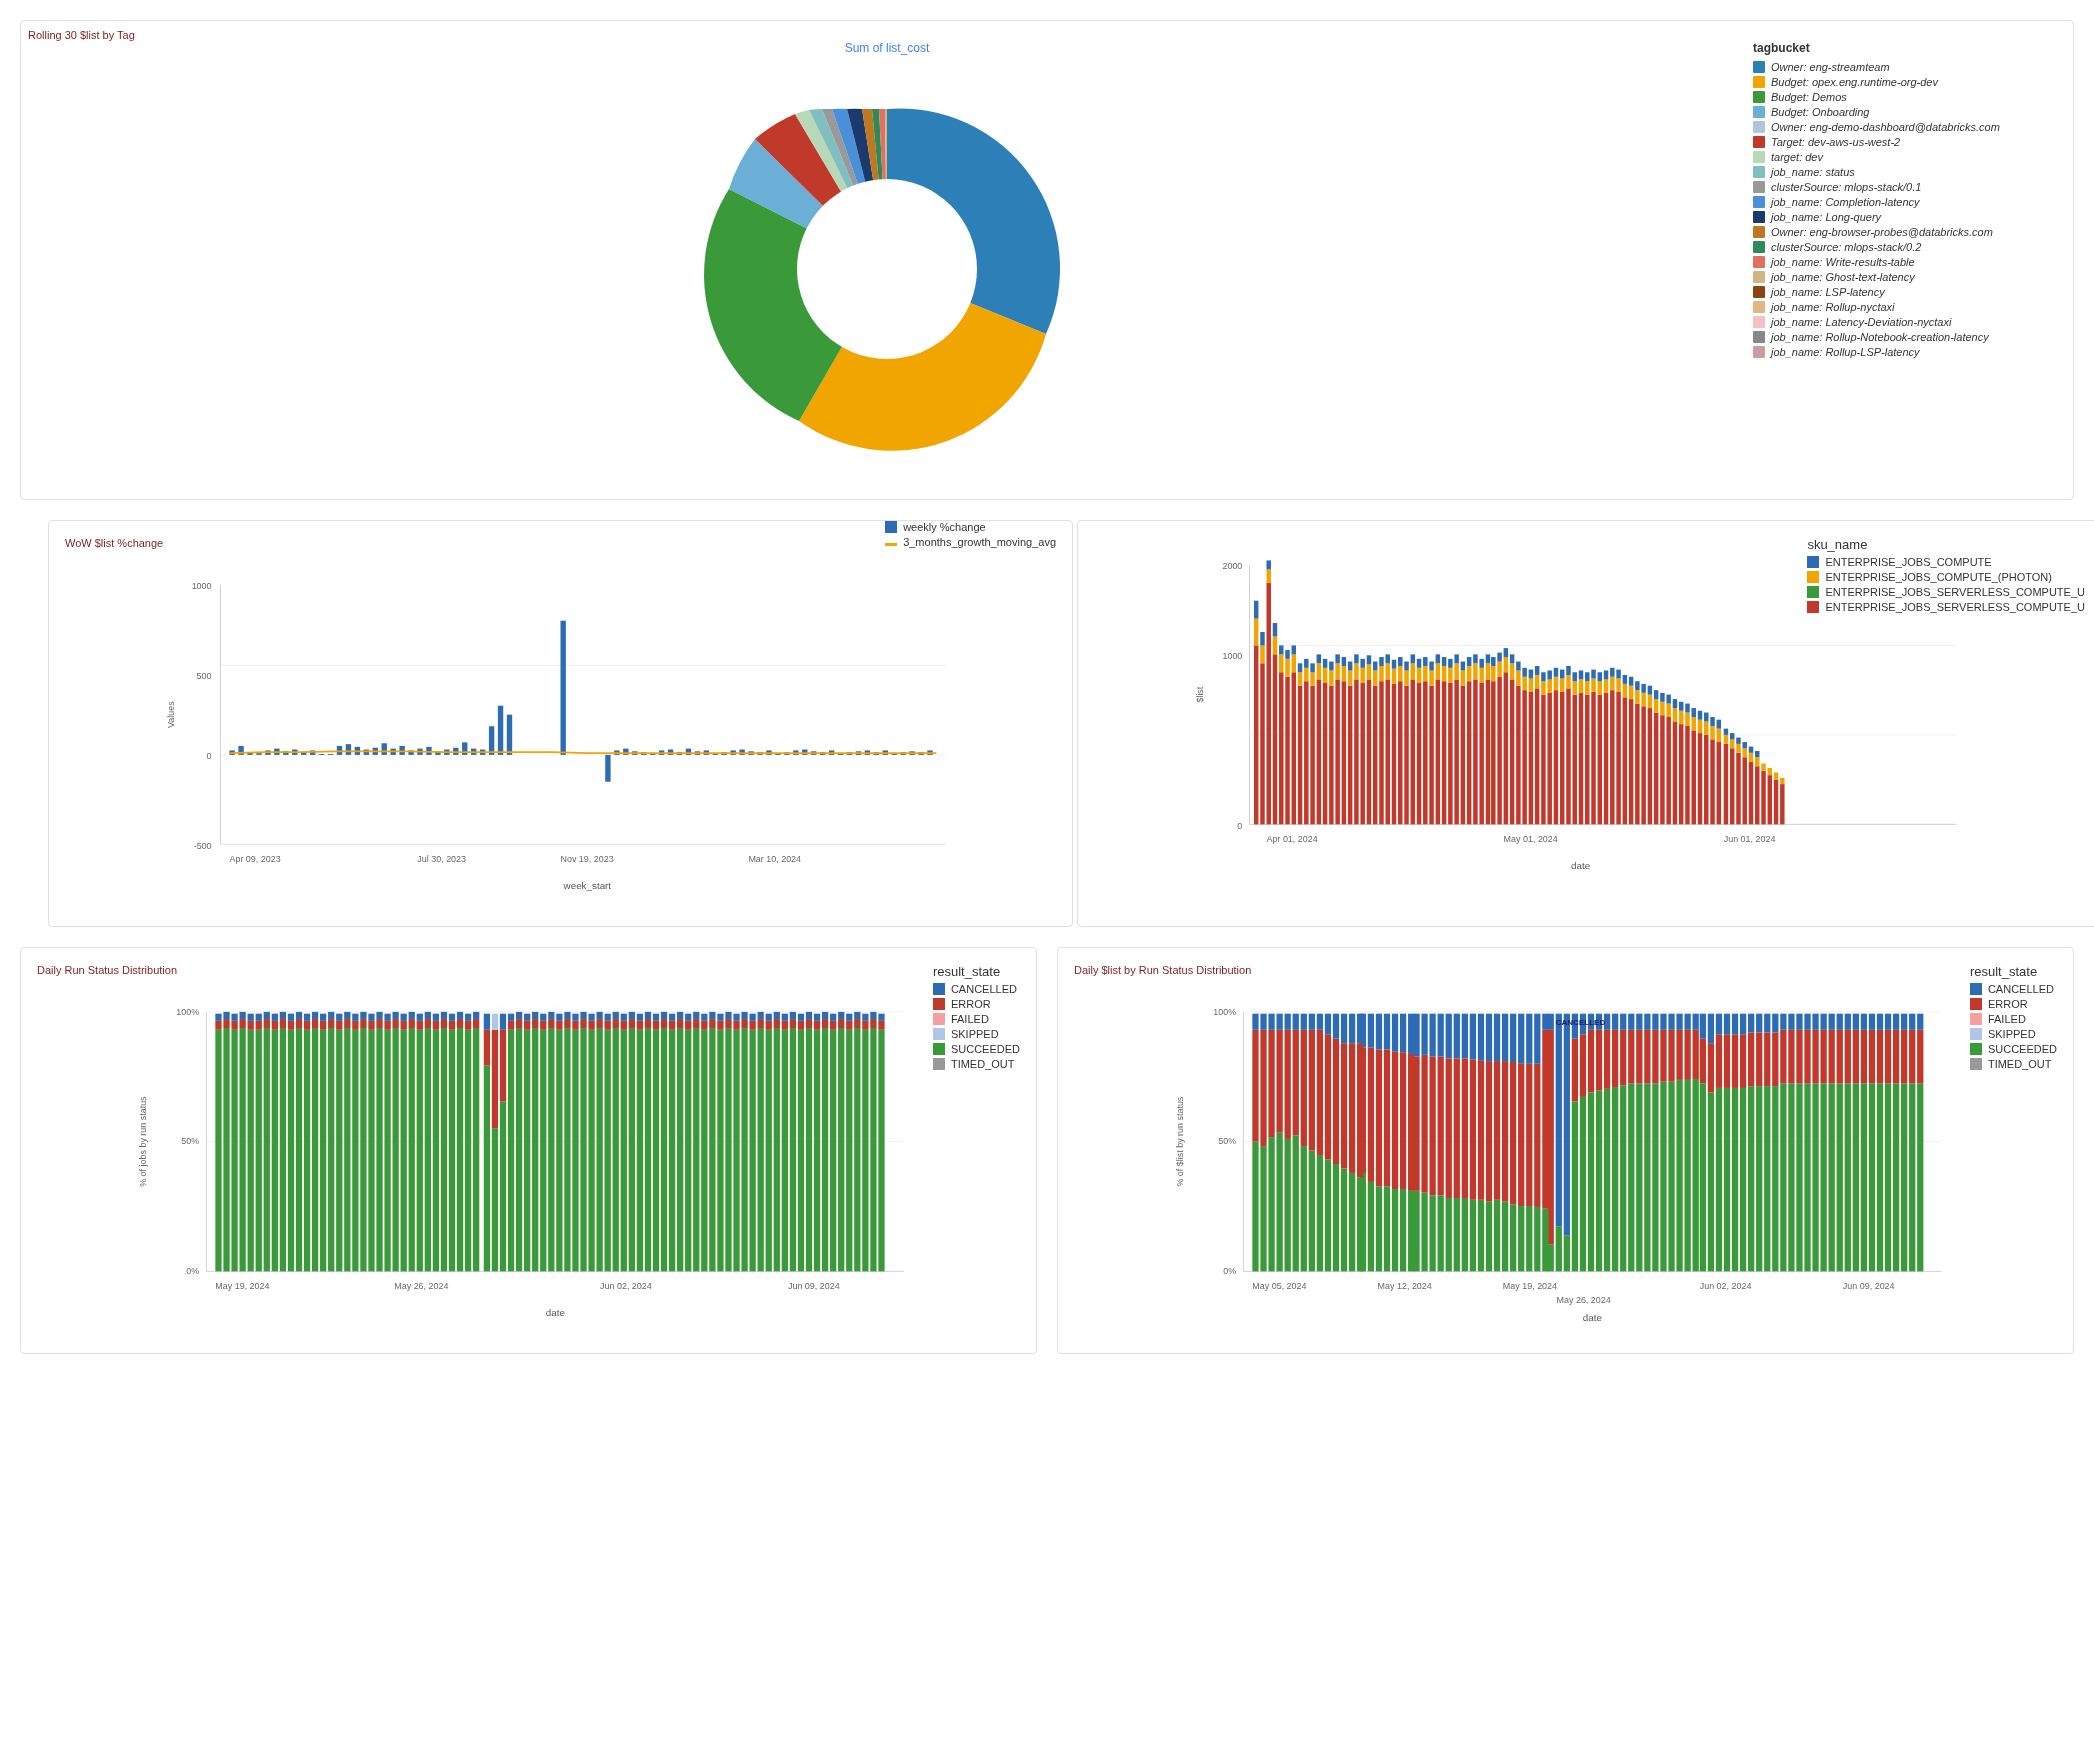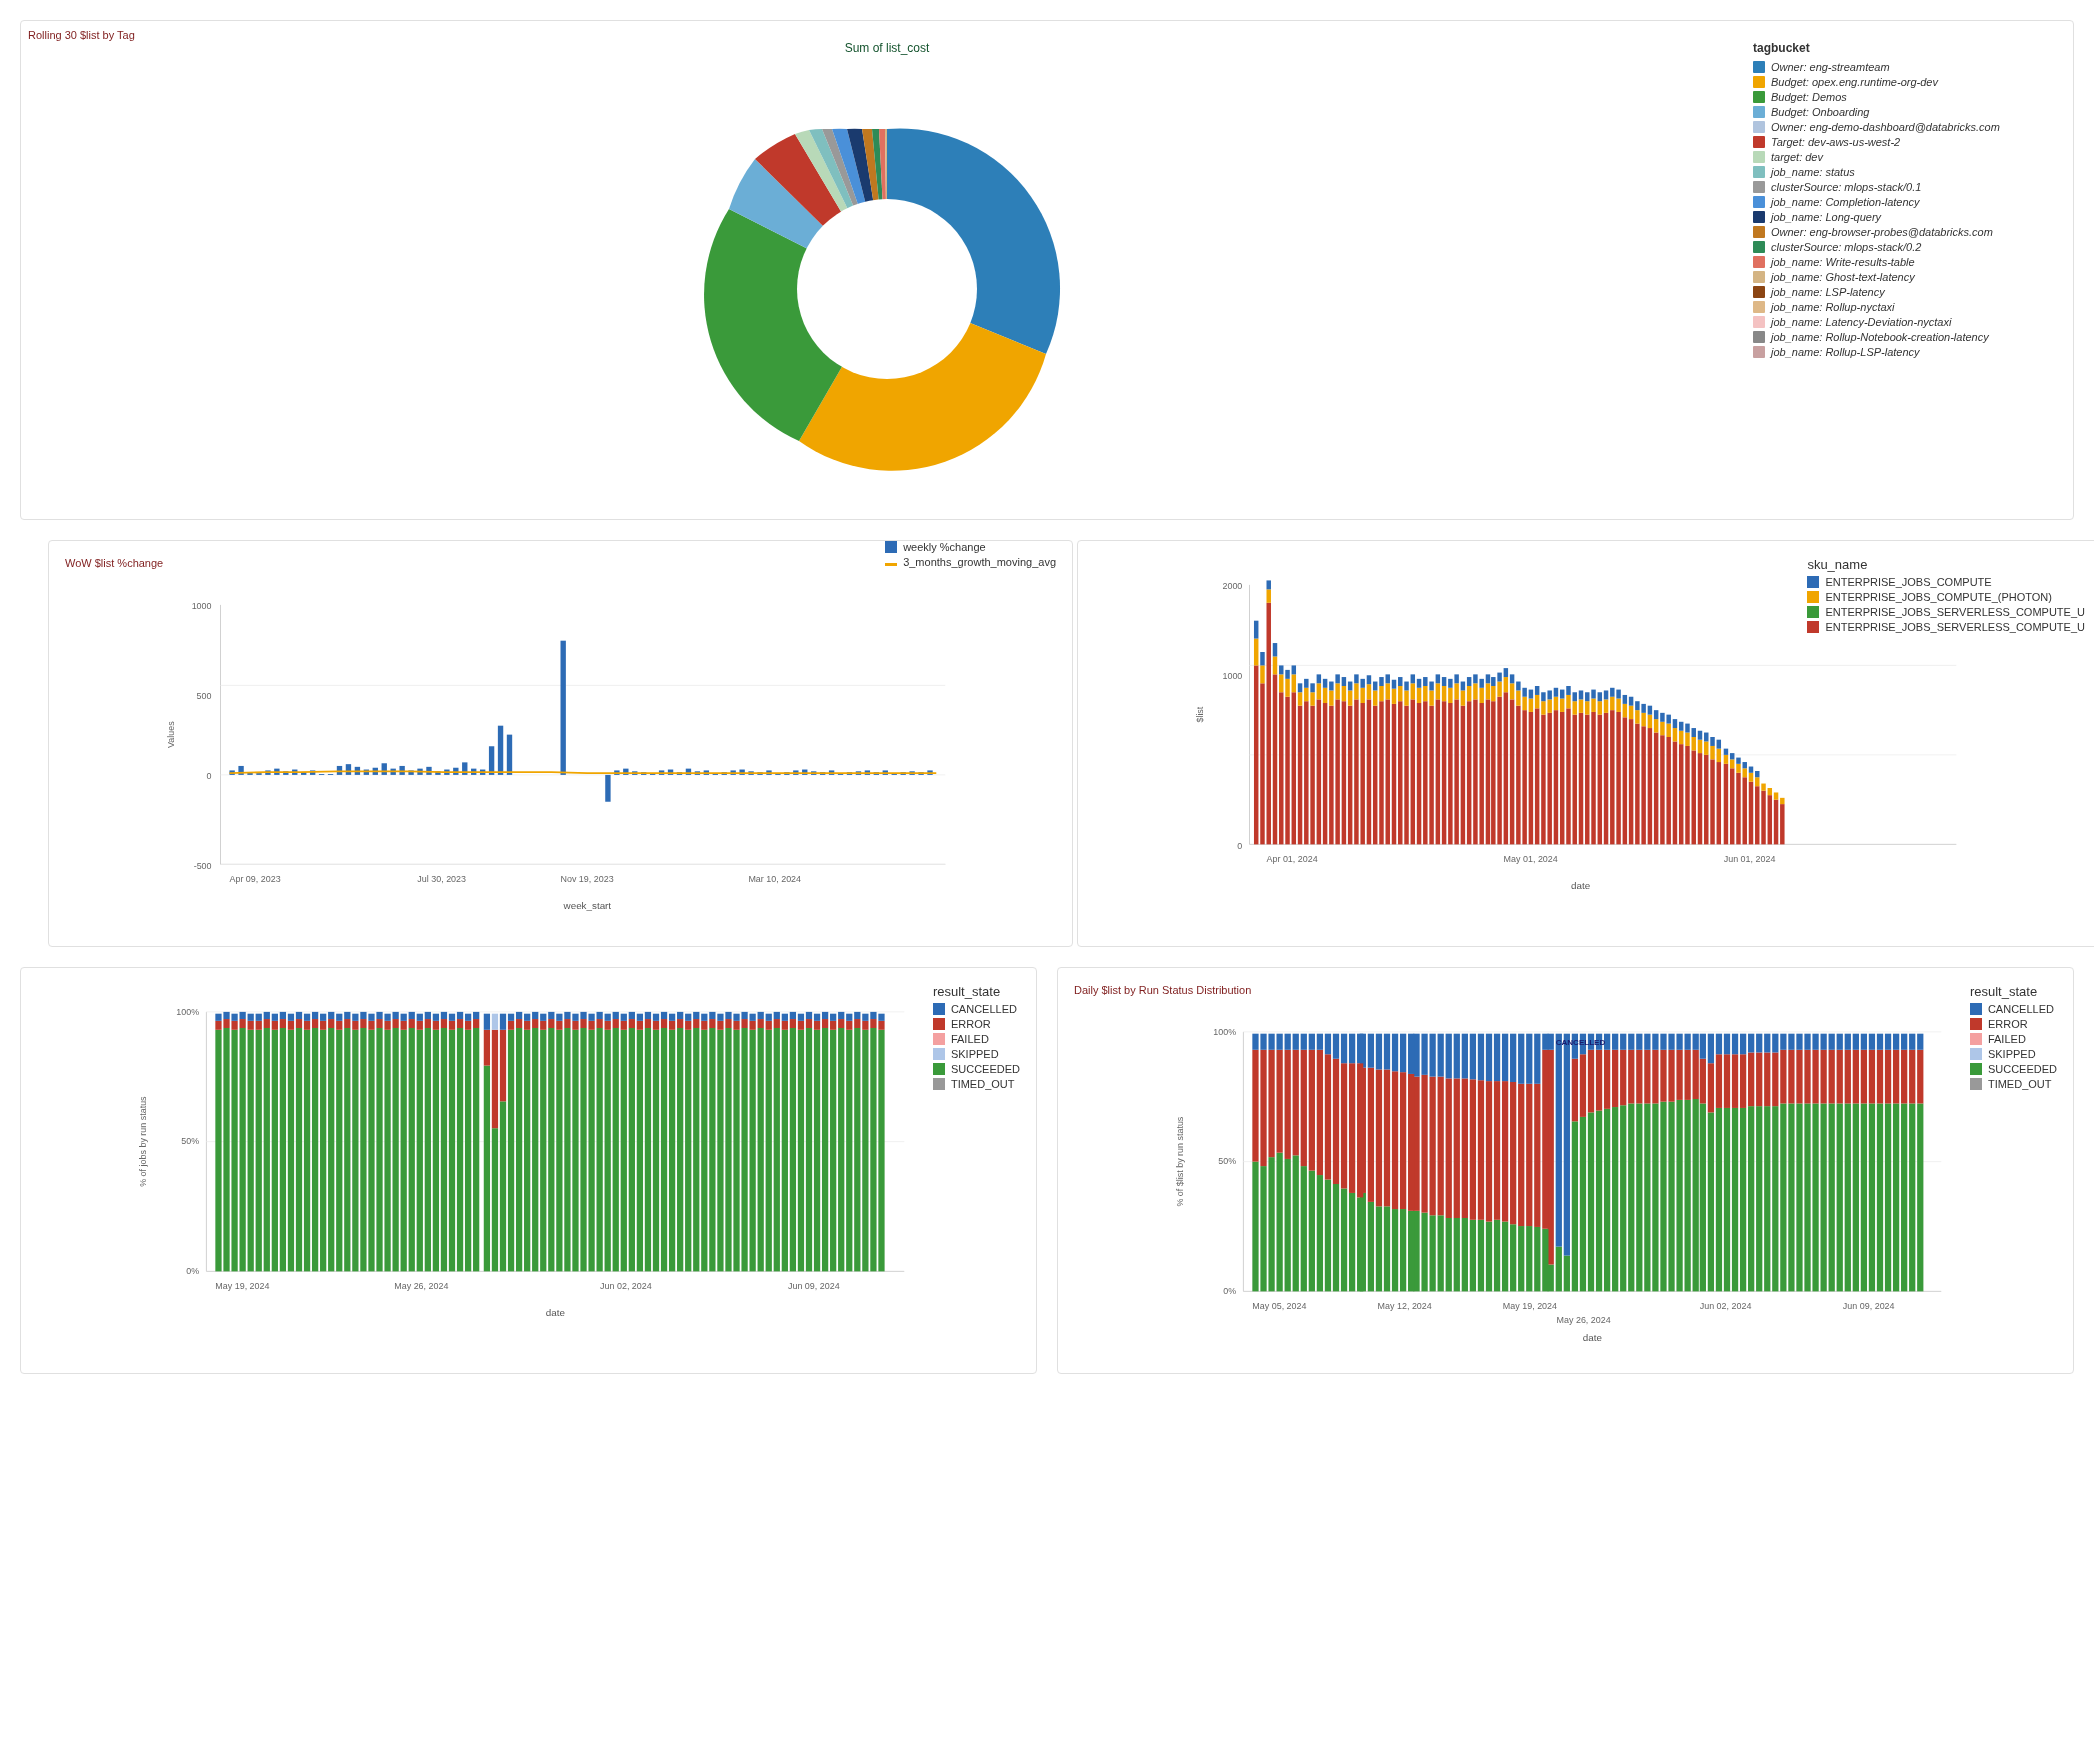--- a/index.html
+++ b/index.html
@@ -33,22 +33,22 @@
       margin-bottom: 8px;
     }
     .donut-container {
       flex: 1;
       display: flex;
       flex-direction: column;
       align-items: center;
     }
     .donut-subtitle {
       font-size: 12px;
-      color: #14532d;
-      margin-bottom: 24px;
+      color: #3b82f6;
+      margin-bottom: 4px;
       text-align: center;
     }
     .donut-wrapper {
       position: relative;
       width: 480px;
       height: 420px;
     }
     .legend-container {
       width: 320px;
       padding-left: 20px;
@@ -658,20 +658,21 @@
         <text x="354" y="330" font-size="10" fill="#666">May 01, 2024</text>
         <text x="600" y="330" font-size="10" fill="#666">Jun 01, 2024</text>
         <text x="440" y="360" font-size="11" fill="#555" text-anchor="middle">date</text>
       </svg>
     </div>
   </div>
 
   <div class="bottom-section">
 
     <div class="chart-panel half" style="position:relative;">
+      <div class="chart-title">Daily Run Status Distribution</div>
       <div style="position:absolute; top:16px; right:16px; font-size:10px;">
         <div class="sub-legend-title">result_state</div>
         <div id="run-legend-items">
             <div class="legend-row">
               <div class="legend-dot" style="background:#2d6bb5;width:12px;height:12px;flex-shrink:0;"></div>
               <span>CANCELLED</span>
             </div>
             <div class="legend-row">
               <div class="legend-dot" style="background:#c0392b;width:12px;height:12px;flex-shrink:0;"></div>
               <span>ERROR</span>

